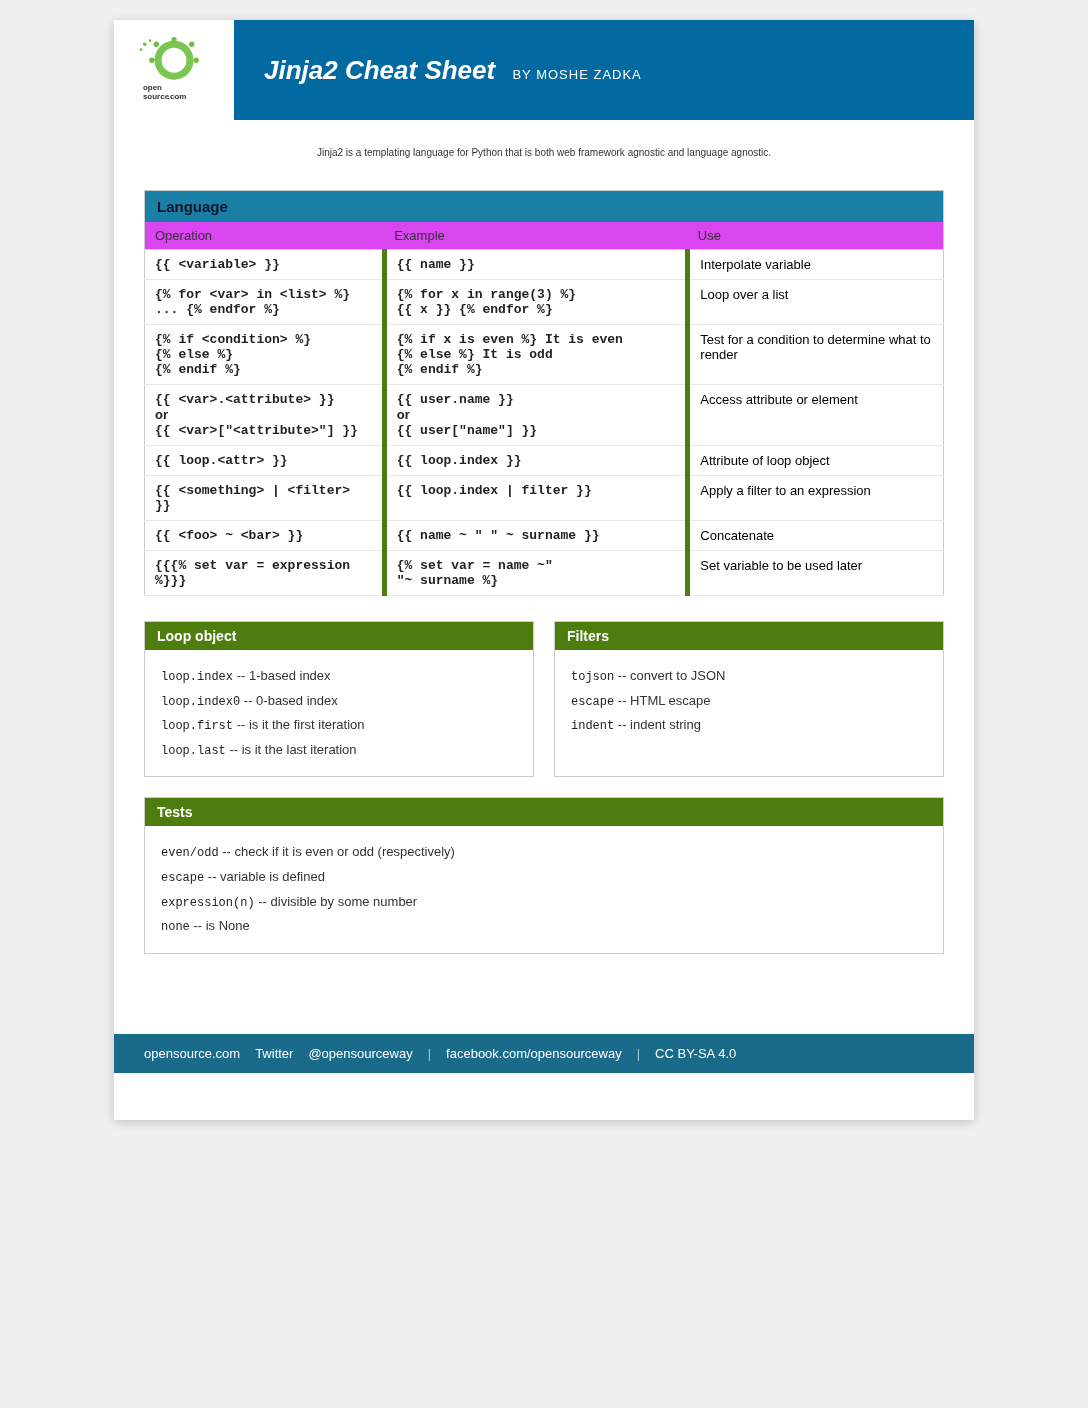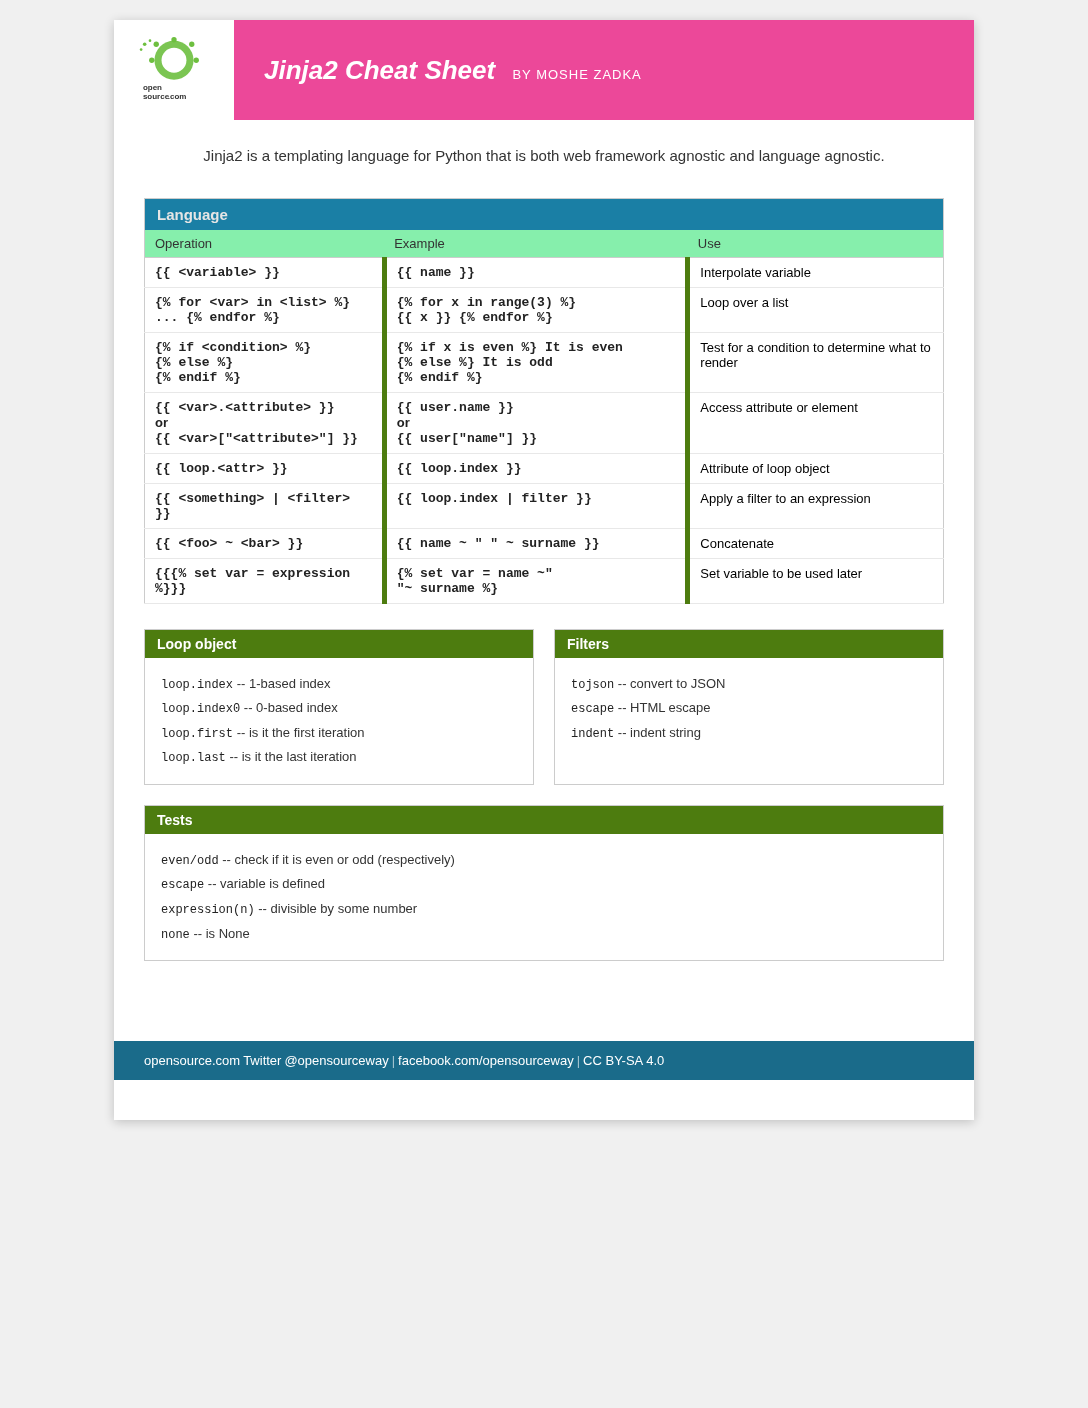--- a/index.html
+++ b/index.html
@@ -30,21 +30,21 @@
       display: flex;
       align-items: center;
       justify-content: center;
       min-width: 110px;
     }
     .logo-svg {
       width: 80px;
       height: 70px;
     }
     .title-bar {
-      background: #ec4899;
+      background: #0369a1;
       flex: 1;
       display: flex;
       align-items: center;
       padding: 0 30px;
     }
     .title-bar h1 {
       color: #fff;
       font-size: 26px;
       font-style: italic;
       font-weight: bold;
@@ -54,45 +54,45 @@
       font-size: 13px;
       font-weight: normal;
       letter-spacing: 1px;
       text-transform: uppercase;
       margin-left: 10px;
     }
     
     .description {
       text-align: center;
       padding: 25px 80px 20px;
-      font-size: 15px;
+      font-size: 10px;
       color: #333;
       line-height: 1.5;
     }
     
     .main-content {
       padding: 10px 30px 20px;
     }
     
     .section-table {
       width: 100%;
       border-collapse: collapse;
       margin-bottom: 25px;
       border: 1px solid #ccc;
     }
     .section-header {
       background: #1a7fa5;
-      color: #e5e5e5;
+      color: #0f172a;
       font-size: 15px;
       font-weight: bold;
       padding: 7px 12px;
       text-align: left;
     }
     .col-header {
-      background: #86efac;
+      background: #d946ef;
       color: #333;
       font-size: 13px;
       font-weight: normal;
       padding: 6px 10px;
       border-bottom: 1px solid #ccc;
     }
     .col-header:first-child { width: 30%; }
     .col-header:nth-child(2) { width: 38%; }
     .col-header:nth-child(3) { width: 32%; }
     .table-row td {
@@ -149,21 +149,21 @@
       width: 420px;
     }
     
     .footer {
       background: #1a6b8a;
       color: #fff;
       font-size: 13px;
       padding: 12px 30px;
       display: flex;
       align-items: center;
-      gap: 3px;
+      gap: 15px;
       margin-top: 40px;
     }
     .footer .divider { color: rgba(255,255,255,0.6); }
     
   </style>
 </head>
 <body>
 
 <div class="page">
 

